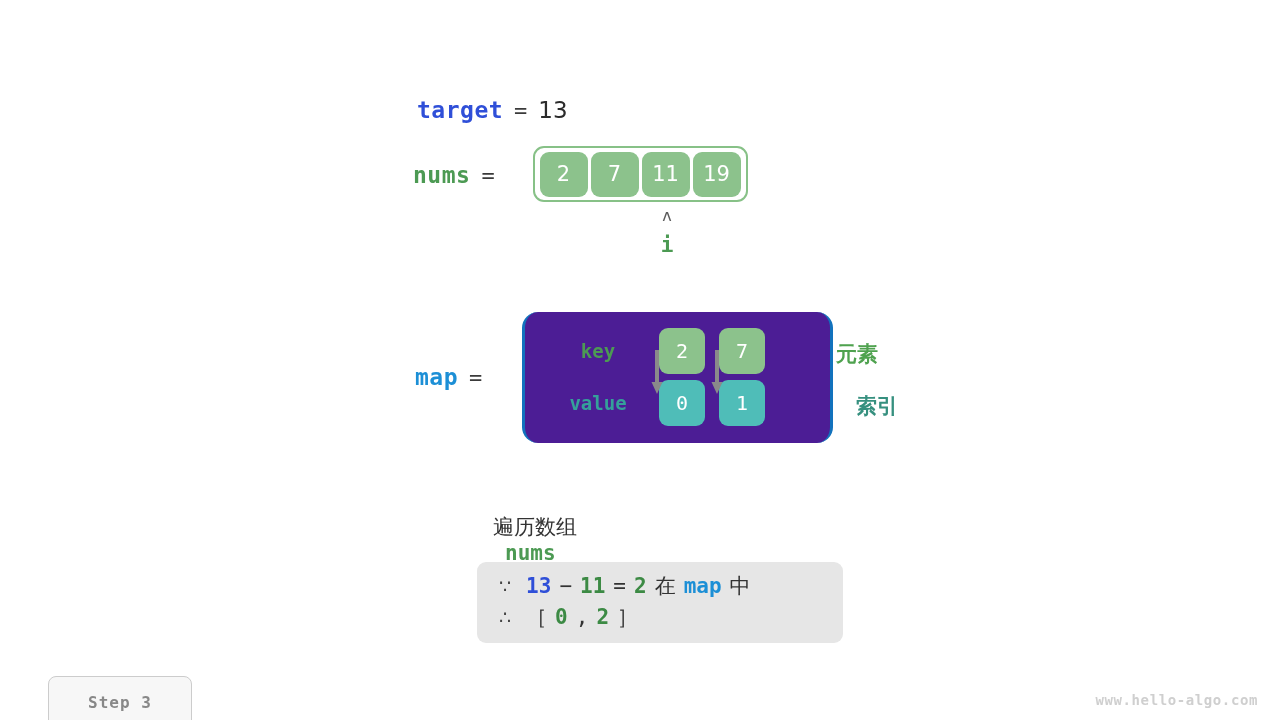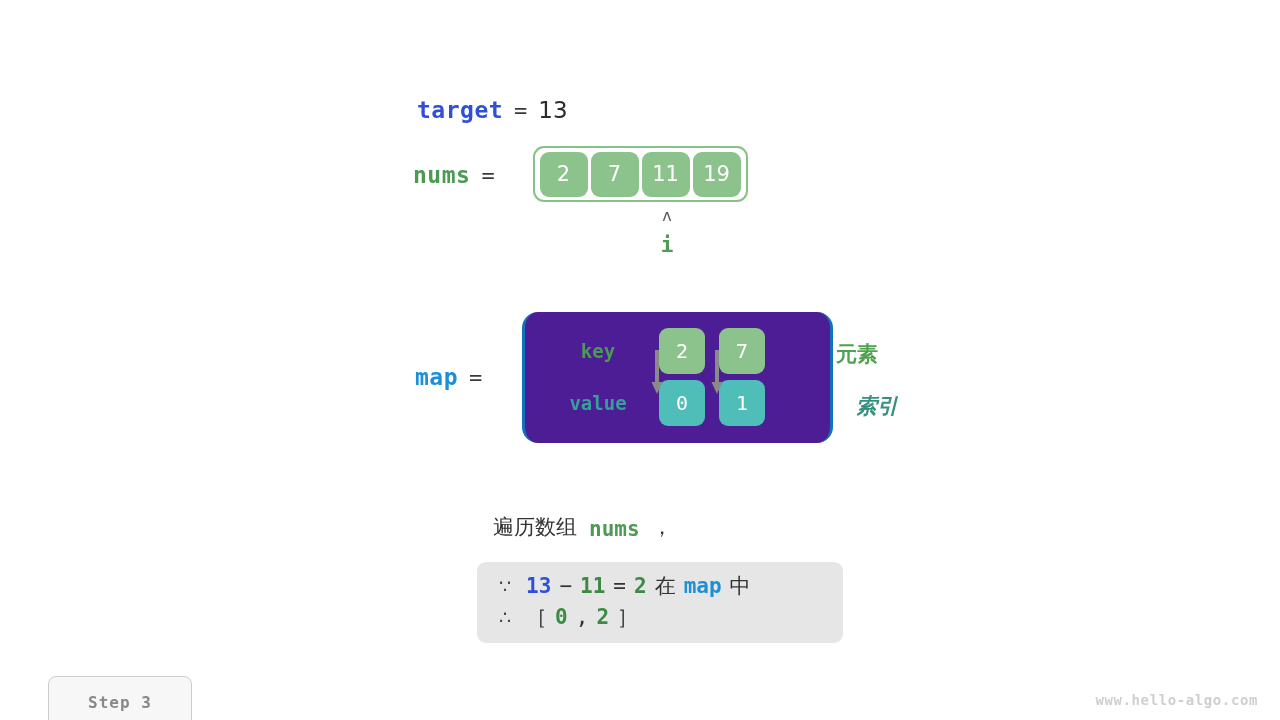--- a/index.html
+++ b/index.html
@@ -188,33 +188,34 @@
 
   
   .side-annot {
     position: absolute;
     font-size: 21px;
     font-weight: bold;
     font-family: "DejaVu Sans", "Liberation Sans", sans-serif;
     white-space: nowrap;
   }
   #annot-element { left: 836px; top: 340px; color: #4fa24f; }
-  #annot-index   { left: 856px; top: 392px; color: #36907f; font-style: italic; }
+  #annot-index   { left: 856px; top: 392px; color: #36907f; }
 
   
   #caption {
     position: absolute;
     left: 493px;
     top: 513px;
     font-size: 21px;
     font-family: "DejaVu Sans", "Liberation Sans", sans-serif;
     color: #333333;
     display: flex;
-    align-items: flex-end;
+    align-items: flex-start;
     white-space: nowrap;
+    flex-direction: column;
   }
   #caption .code-green {
     color: #4c9a53;
     font-weight: bold;
     font-family: "DejaVu Sans Mono", "Liberation Mono", monospace;
     margin: 0 12px;
   }
 
   
   #conclusion-box {

